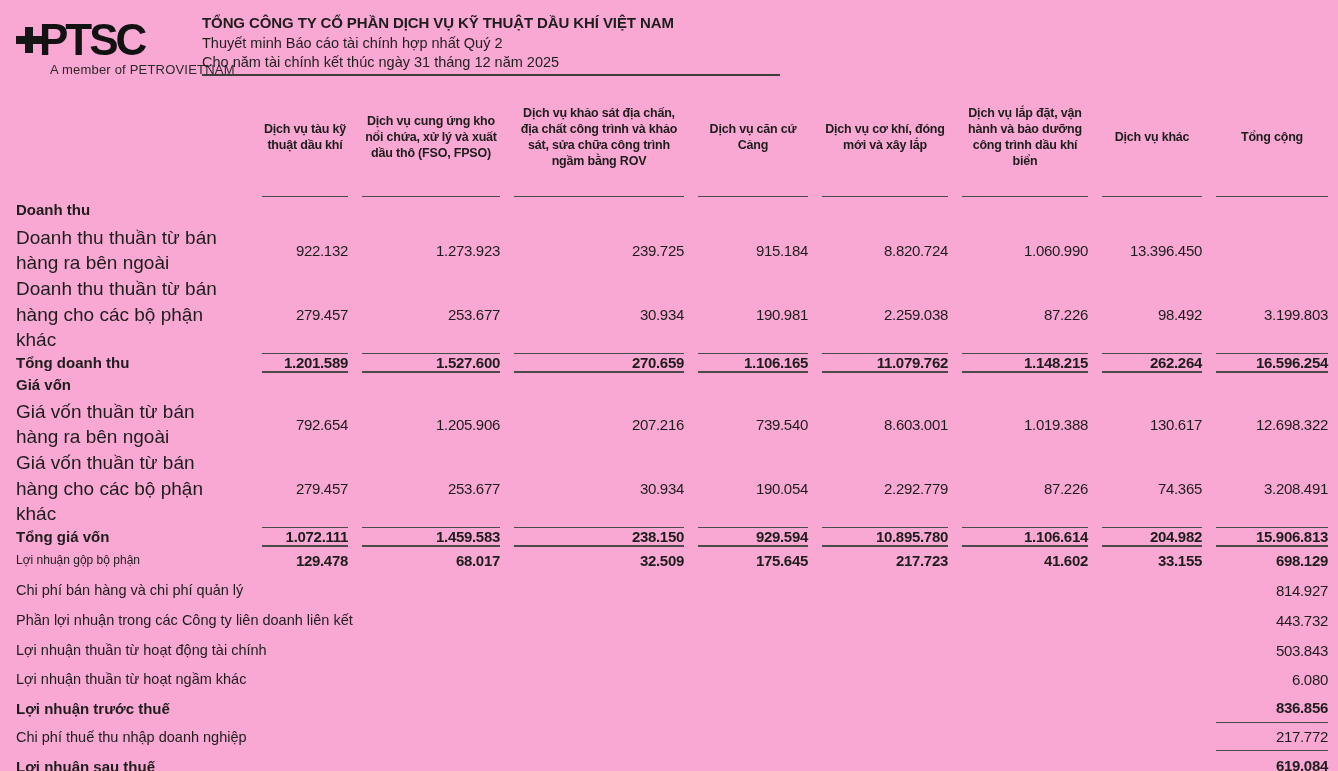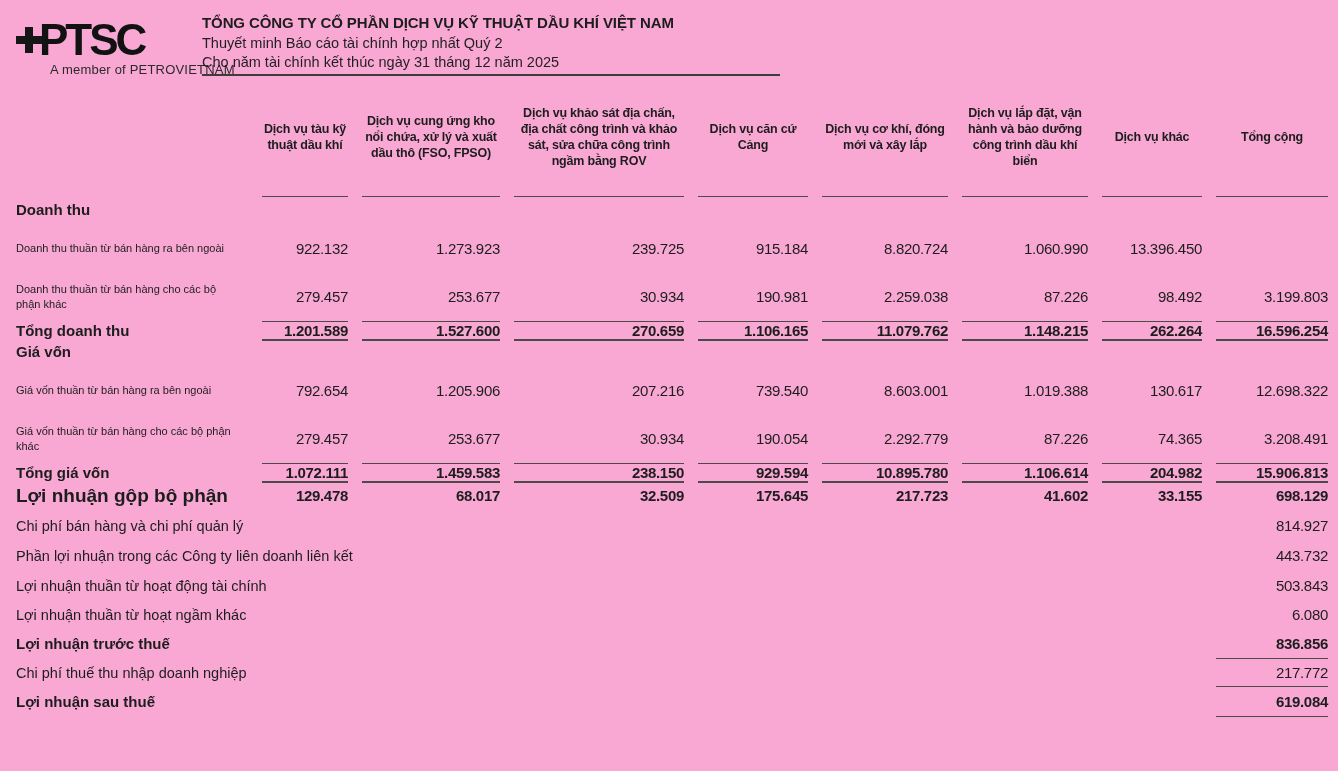--- a/index.html
+++ b/index.html
@@ -34,33 +34,33 @@
   .hdr{height:112px;}
   .hcell{
     display:flex;flex-direction:column;justify-content:center;align-items:center;
     text-align:center;font-weight:bold;font-size:12.5px;line-height:1.28;
     letter-spacing:-0.2px;border-bottom:1.5px solid var(--rule);
     margin-left:14px;padding:0 1px 6px 1px;
   }
   .hcell.lbl{border-bottom:none;margin-left:0;}
   
   .row{display:grid;grid-template-columns:var(--cols);}
-  .lblcell{display:flex;align-items:center;font-size:11px;padding-right:6px;line-height:1.35;}
+  .lblcell{display:flex;align-items:center;font-size:19px;padding-right:6px;line-height:1.35;}
   .v{display:flex;align-items:center;justify-content:flex-end;font-size:15px;letter-spacing:-0.3px;}
   .section-row{height:28px;}
   .section-row .lblcell{font-weight:bold;font-size:15px;}
   .data-row{min-height:48px;}
   .total-row{height:18px;}
   .total-row .lblcell{font-weight:bold;font-size:15px;}
   .total-row .v{
     font-weight:bold;border-top:1.5px solid var(--rule);border-bottom:2px solid var(--rule);
     margin-left:14px;
   }
   .gross-row{height:30px;}
-  .gross-row .lblcell{font-weight:bold;font-size:19px;}
+  .gross-row .lblcell{font-weight:normal;font-size:12px;}
   .gross-row .v{font-weight:bold;}
   
   .single-row{display:grid;grid-template-columns:var(--cols);height:30px;}
   .single-row .spanlbl{grid-column:1 / 9;display:flex;align-items:center;font-size:14.5px;}
   .single-row .v9{grid-column:9;display:flex;align-items:center;justify-content:flex-end;
     font-size:15px;letter-spacing:-0.3px;}
   .single-row.h28{height:28px;}
   .single-row .v9.lined{border-bottom:1.5px solid var(--rule);margin-left:14px;}
   .single-row .spanlbl.b, .single-row .v9.b{font-weight:bold;font-size:15px;}
 </style>

